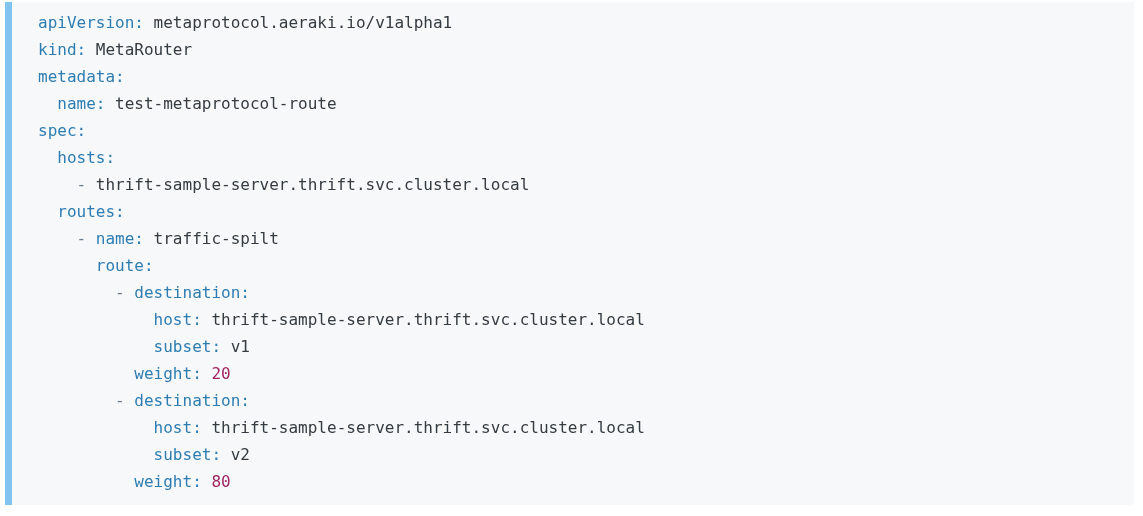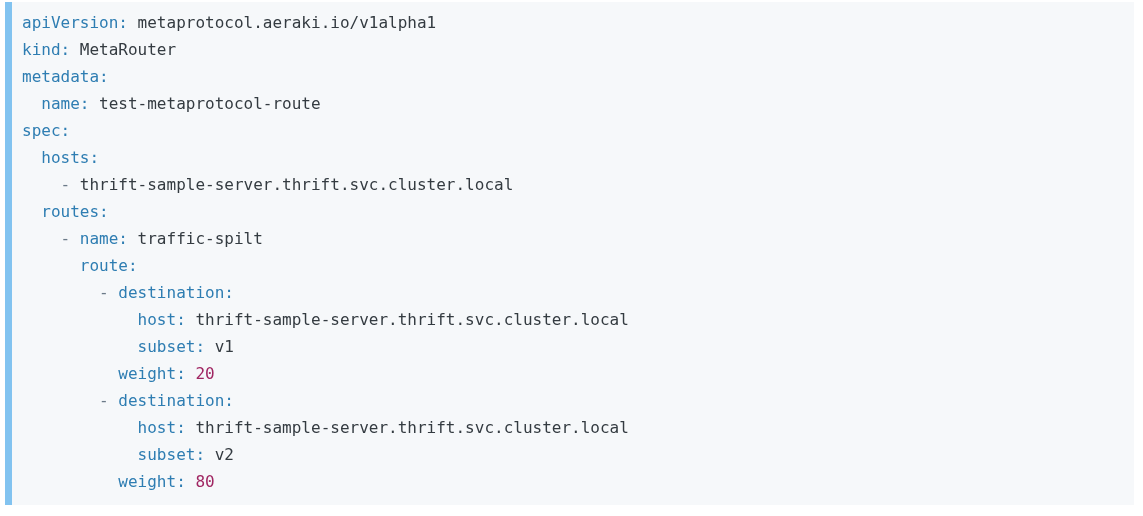--- a/index.html
+++ b/index.html
@@ -25,20 +25,21 @@
     font-family: "DejaVu Sans Mono", "Liberation Mono", monospace;
   }
   .code-block {
     position: absolute;
     left: 5px;
     top: 2px;
     width: 1129px;
     height: 503px;
     background: var(--code-bg);
     display: flex;
+    gap: 16px;
   }
   .accent-bar {
     width: 7px;
     flex: 0 0 7px;
     background: var(--accent);
   }
   pre.code-content {
     margin: 0;
     padding: 7px 12px 10px 10px;
     flex: 1 1 auto;

